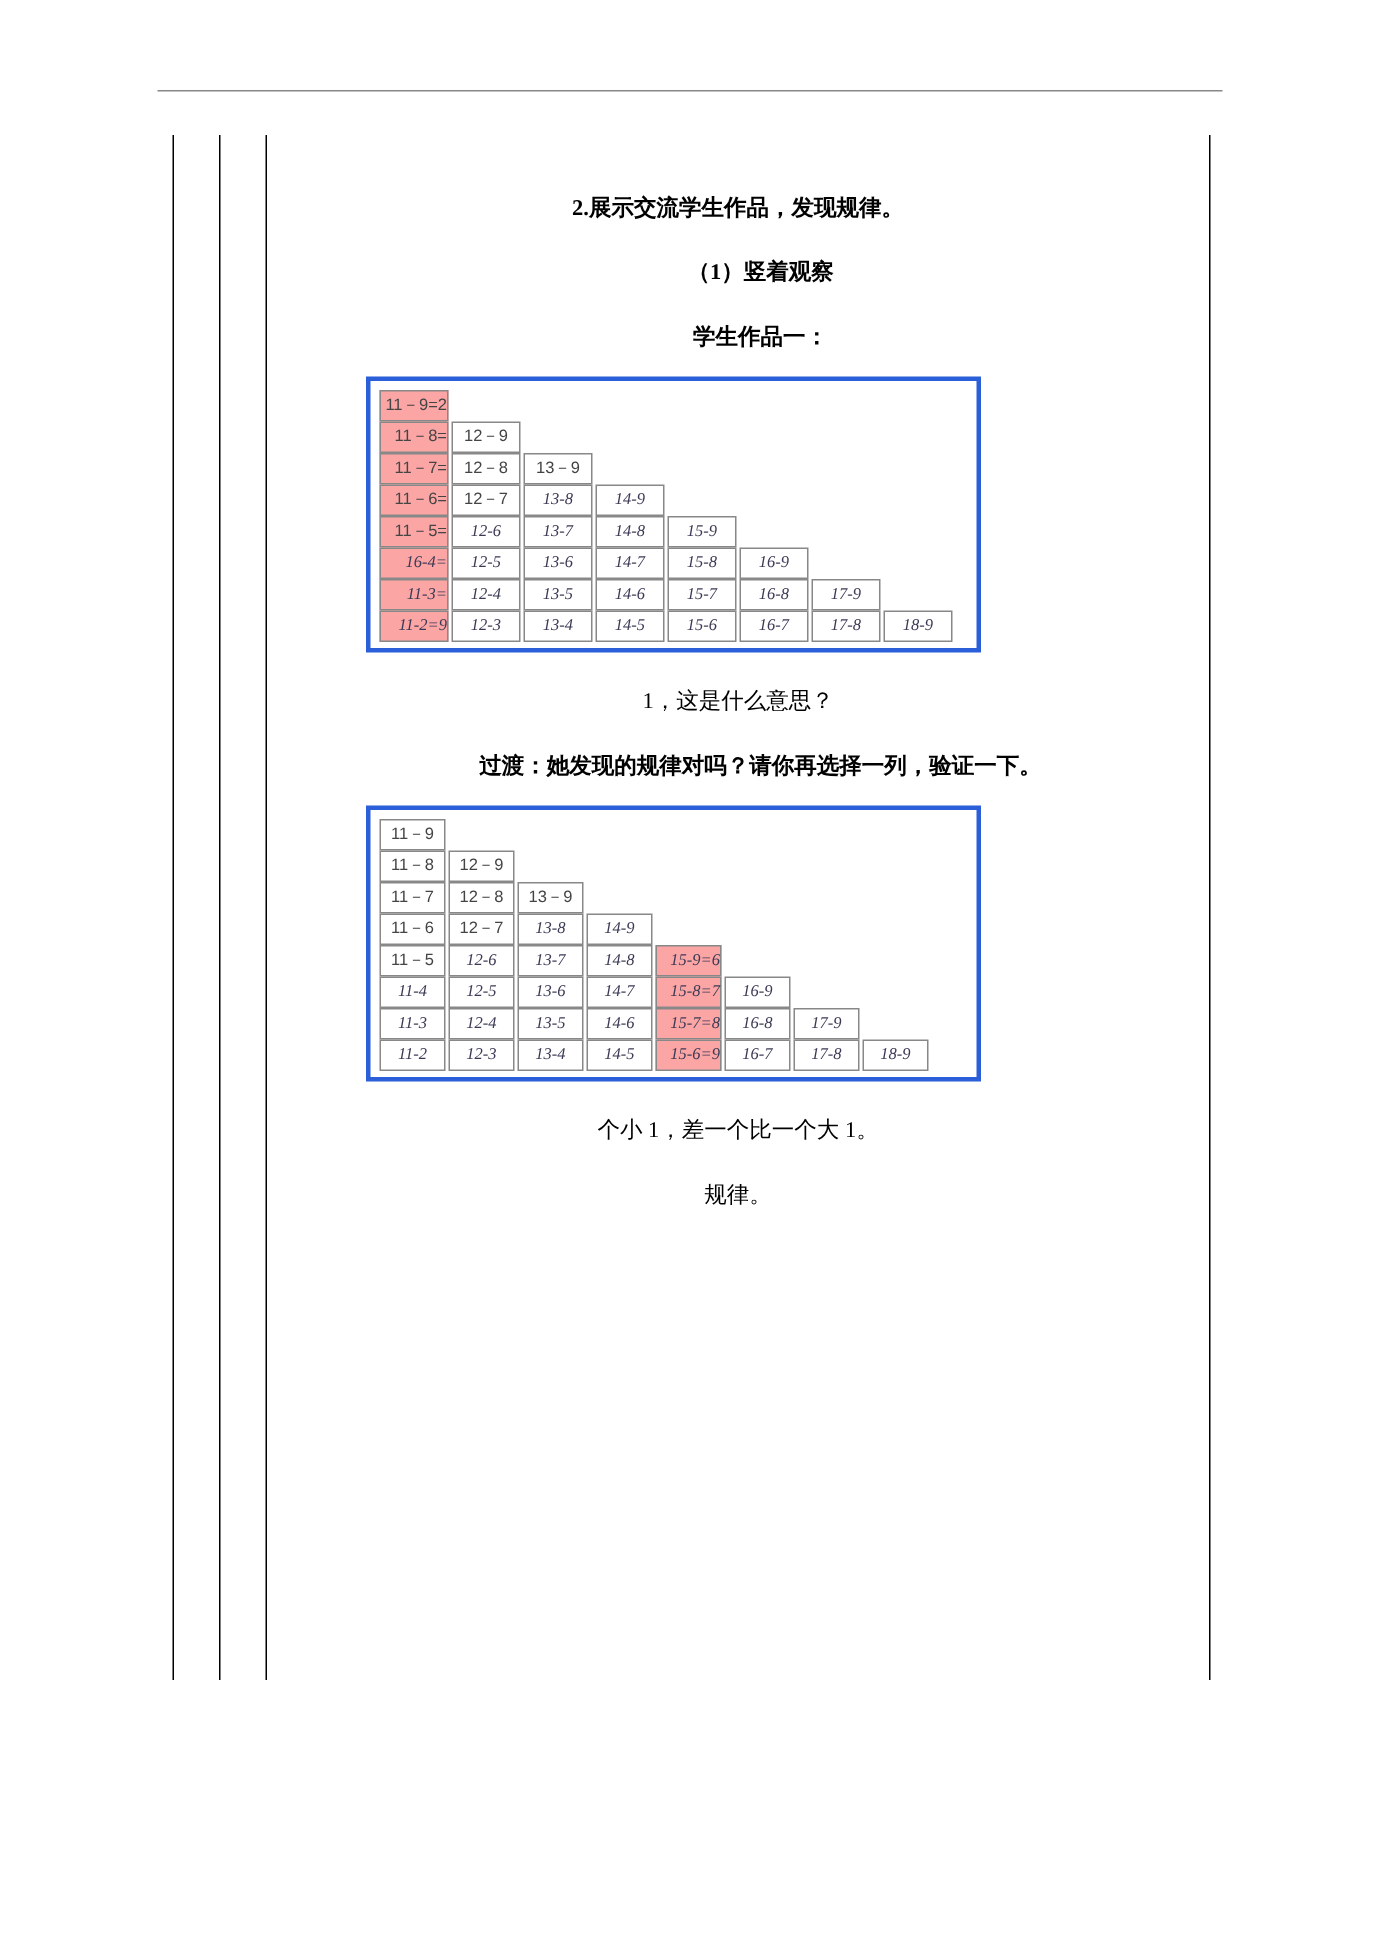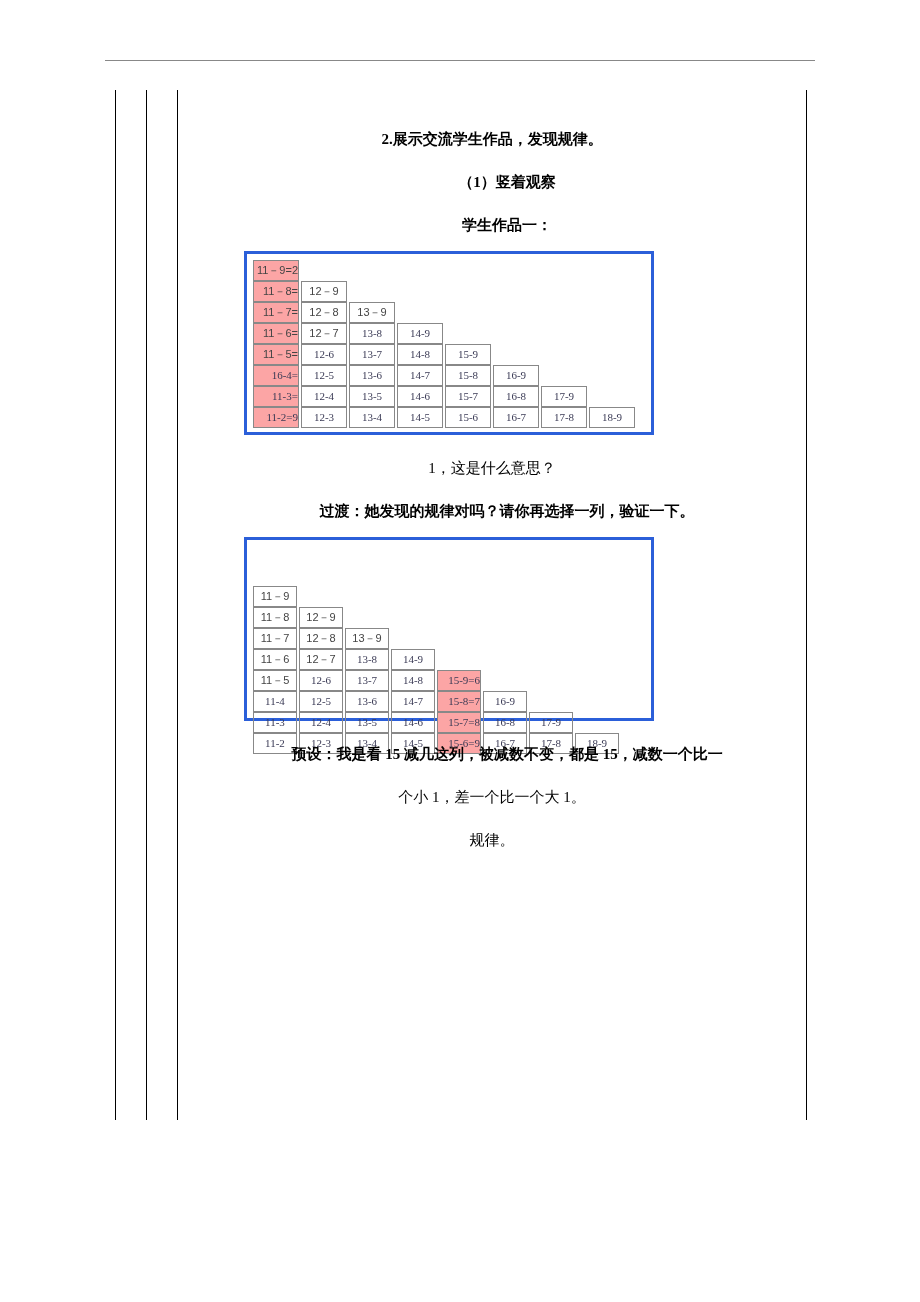--- a/index.html
+++ b/index.html
@@ -47,23 +47,23 @@
     height: 21px;
     border: 1px solid #888;
     box-sizing: border-box;
     font-size: 11px;
     line-height: 19px;
     text-align: center;
     font-family: Arial, sans-serif;
     color: #444;
     margin-right: 2px;
   }
-  .hw { font-family: "Comic Sans MS", cursive; color: #3a3a55; }
+  .hw { font-family: "Comic Sans MS", cursive; color: #3a3a55; font-style: italic; }
   .ylw { background: #fca5a5; text-align: right; }
-  .tbl2 .cell { width: 44px; margin-top: 40px; }
+  .tbl2 .cell { width: 44px; }
 
   p { margin: 0 0 4px 0; text-align: center; }
 </style>
 </head>
 <body>
 
 <div class="hr-top"></div>
 
 <div class="page">
   <div class="col-a"></div>
@@ -185,19 +185,18 @@
           <div class="cell hw">12-3</div>
           <div class="cell hw">13-4</div>
           <div class="cell hw">14-5</div>
           <div class="cell hw ylw">15-6=9</div>
           <div class="cell hw">16-7</div>
           <div class="cell hw">17-8</div>
           <div class="cell hw">18-9</div>
         </div>
       </div>
 
-    <p class="indent">预设：我是看 15 减几这列，被减数不变，都是 15，减数一个比一</p>
     <p>个小 1，差一个比一个大 1。</p>
 
     <p>规律。</p>
 
   </div>
 </div>
 
 </body></html>

